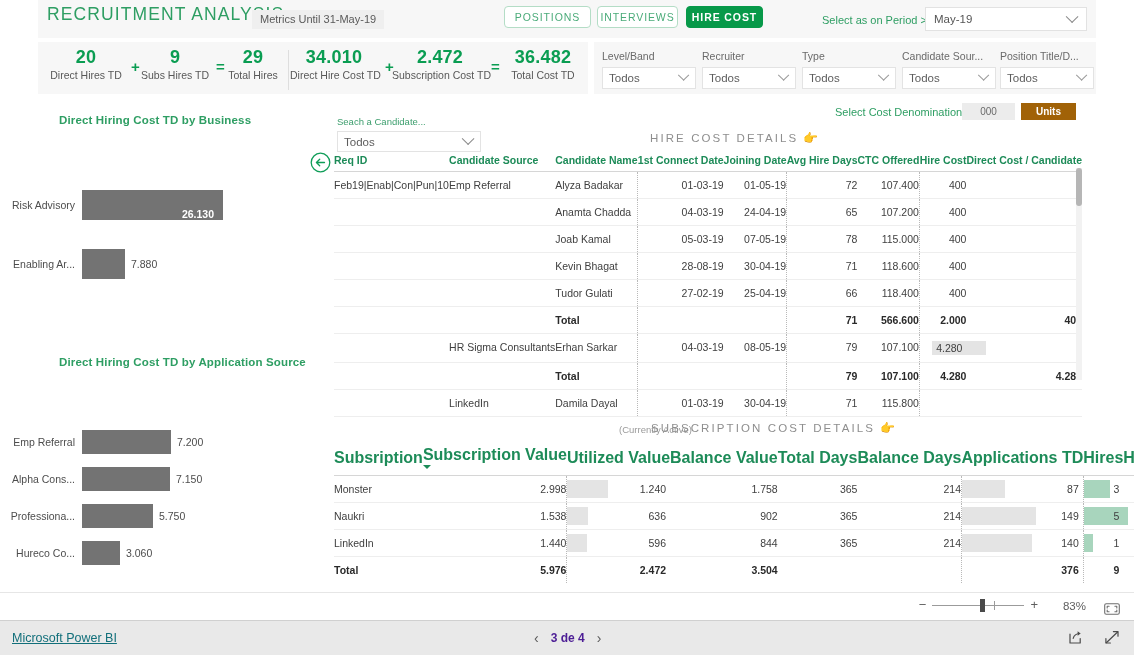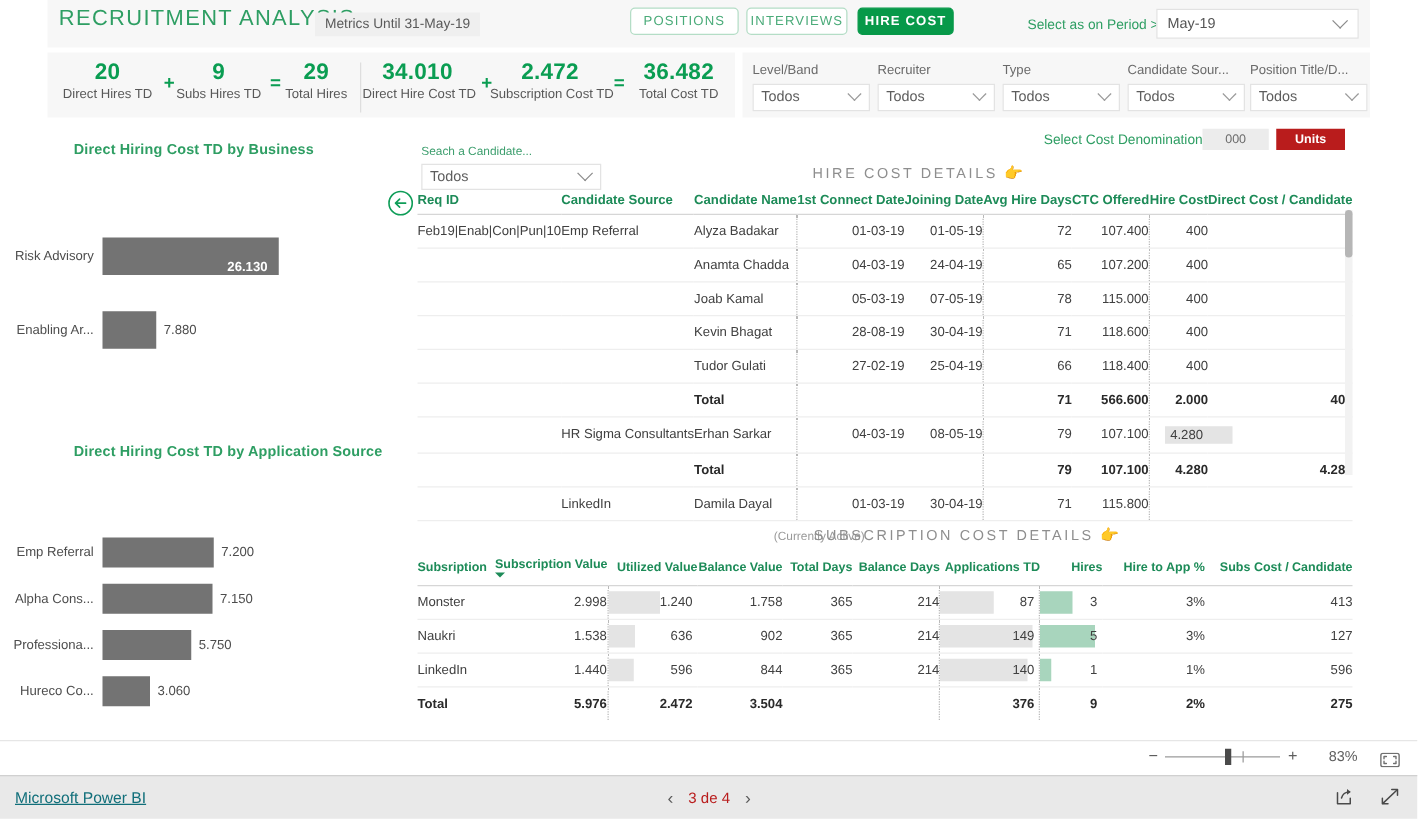--- a/index.html
+++ b/index.html
@@ -177,21 +177,21 @@
   .denom-lbl {
     position: absolute; left: 835px; top: 106px;
     font-size: 11px; color: #2e9e63;
   }
   .denom {
     position: absolute; top: 103px; height: 17px;
     font-size: 10px; display: flex; align-items: center;
     justify-content: center; cursor: pointer;
   }
   #denom-000 { left: 962px; width: 53px; background: #ececec; color: #6b6b6b; }
-  #denom-units { left: 1021px; width: 55px; background: #b91c1c; color: #ffffff; font-weight: bold; }
+  #denom-units { left: 1021px; width: 55px; background: #a16207; color: #ffffff; font-weight: bold; }
 
   
   .sect-head {
     position: absolute; font-size: 11.5px;
     color: #8e8e8e; letter-spacing: 2.1px;
   }
   .sect-pre {
     position: absolute; font-size: 9.5px; color: #9a9a9a;
     letter-spacing: 0px;
   }
@@ -244,21 +244,21 @@
     width: 6px; height: 38px; background: #b6b6b6; border-radius: 3px;
   }
 
   
   .sub {
     position: absolute; left: 334px; top: 446px;
     width: 748px;
   }
   table.s { border-collapse: collapse; width: 100%; }
   table.s th {
-    font-size: 10px; color: #1d8b58; font-weight: bold;
+    font-size: 16px; color: #1d8b58; font-weight: bold;
     padding: 0 0 6px 0; text-align: left; white-space: nowrap;
     border-bottom: 1px solid #d6d6d6;
   }
   table.s th.r { text-align: right; }
   table.s td {
     font-size: 10.5px; color: #404040; height: 26px;
     padding: 0; border-bottom: 1px solid #eeeeee;
     white-space: nowrap;
   }
   table.s td.r { text-align: right; }
@@ -329,21 +329,21 @@
   .pbi-link {
     position: absolute; left: 12px; top: 10px;
     font-size: 12.5px; color: #116f7a;
     text-decoration: underline; cursor: pointer;
   }
   .pager {
     position: absolute; left: 534px; top: 9px;
     display: flex; align-items: center; gap: 12px;
   }
   .pgarrow { font-size: 14px; color: #5a5a5a; cursor: pointer; line-height: 16px; }
-  .pgtxt { font-size: 12px; color: #b91c1c; font-weight: normal; }
+  .pgtxt { font-size: 12px; color: #4c1d95; font-weight: bold; }
   .foot-icons {
     position: absolute; right: 14px; top: 9px;
     display: flex; align-items: center; gap: 20px;
   }
   .ficon { cursor: pointer; }
 </style>
 </head>
 <body>
 
 <div class="page">

